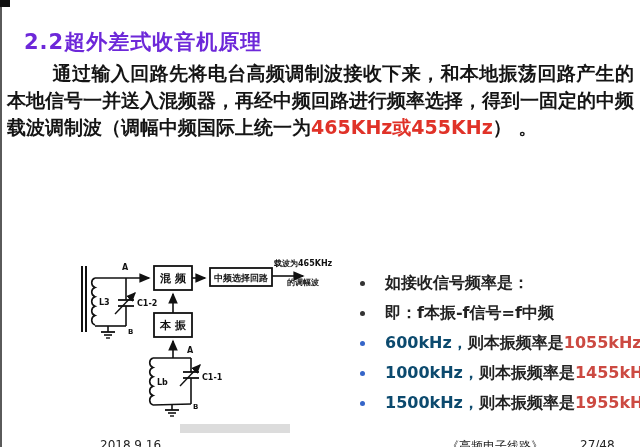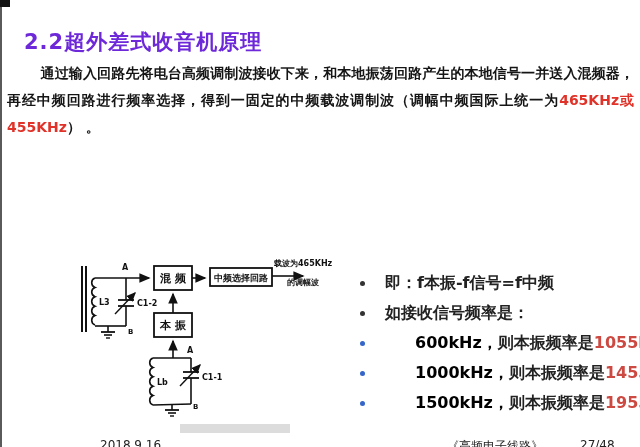--- a/index.html
+++ b/index.html
@@ -12,21 +12,21 @@
   .edge-left { position:absolute; left:0; top:0; width:2px; height:447px; background:#5a5a5a; }
   .corner-blob { position:absolute; left:0; top:0; width:10px; height:7px; background:#111; }
 
   .title {
     position:absolute; left:24px; top:28px;
     font-size:21px; font-weight:bold; color:#6d28d9; letter-spacing:1px;
   }
 
   .bodytext {
     position:absolute; left:7px; top:60px; width:627px;
-    font-size:14px; font-weight:bold; line-height:27px; color:#151515;
+    font-size:19px; font-weight:bold; line-height:27px; color:#151515;
     text-align:justify;
   }
   .bodytext p { text-indent:2.4em; }
   .hl-red { color:#e03228; }
 
   .diagram { position:absolute; left:75px; top:252px; }
 
   .bullets {
     position:absolute; left:352px; top:268px; width:288px;
     list-style:none;
@@ -34,21 +34,21 @@
   .bullets li {
     position:relative; height:30px; padding-left:33px;
     font-size:16px; font-weight:bold; color:#222; line-height:30px;
     white-space:nowrap;
   }
   .dot {
     position:absolute; left:8px; top:13px; width:5px; height:5px;
     border-radius:50%; background:#333;
   }
   .dot.blue { background:#3565c8; }
-  .freq-blue { color:#000000;margin-left:30px; }
+  .freq-blue { color:#0c4a6e; }
   .val-red { color:#cc4a42; }
 
   .smudge { position:absolute; left:180px; top:424px; width:110px; height:9px; background:#dcdcdc; }
 
   .footer { position:absolute; left:0; top:438px; width:640px; font-size:12px; color:#222; }
   .footer .date { position:absolute; left:100px; }
   .footer .course { position:absolute; left:447px; }
   .footer .page { position:absolute; left:580px; }
 
   svg text { font-family:"DejaVu Sans","Liberation Sans",sans-serif; font-weight:bold; fill:#111; }
@@ -127,25 +127,25 @@
   <line x1="97" y1="152" x2="97" y2="158" stroke="#111" stroke-width="1.6"></line>
   <line x1="90" y1="158" x2="104" y2="158" stroke="#111" stroke-width="1.8"></line>
   <line x1="93" y1="161" x2="101" y2="161" stroke="#111" stroke-width="1.6"></line>
   <line x1="95" y1="164" x2="99" y2="164" stroke="#111" stroke-width="1.4"></line>
   <text x="118" y="157" font-size="7">B</text>
 </svg>
 
 <ul class="bullets">
   <li>
     <span class="dot"></span>
-    <span>即：f本振-f信号=f中频</span>
+    <span>如接收信号频率是：</span>
   </li>
   <li>
     <span class="dot"></span>
-    <span>如接收信号频率是：</span>
+    <span>即：f本振-f信号=f中频</span>
   </li>
   <li>
     <span class="dot blue"></span>
     <span class="freq-blue">600kHz，</span><span>则本振频率是</span><span class="val-red">1055kHz</span>
   </li>
   <li>
     <span class="dot blue"></span>
     <span class="freq-blue">1000kHz，</span><span>则本振频率是</span><span class="val-red">1455kHz</span>
   </li>
   <li>

